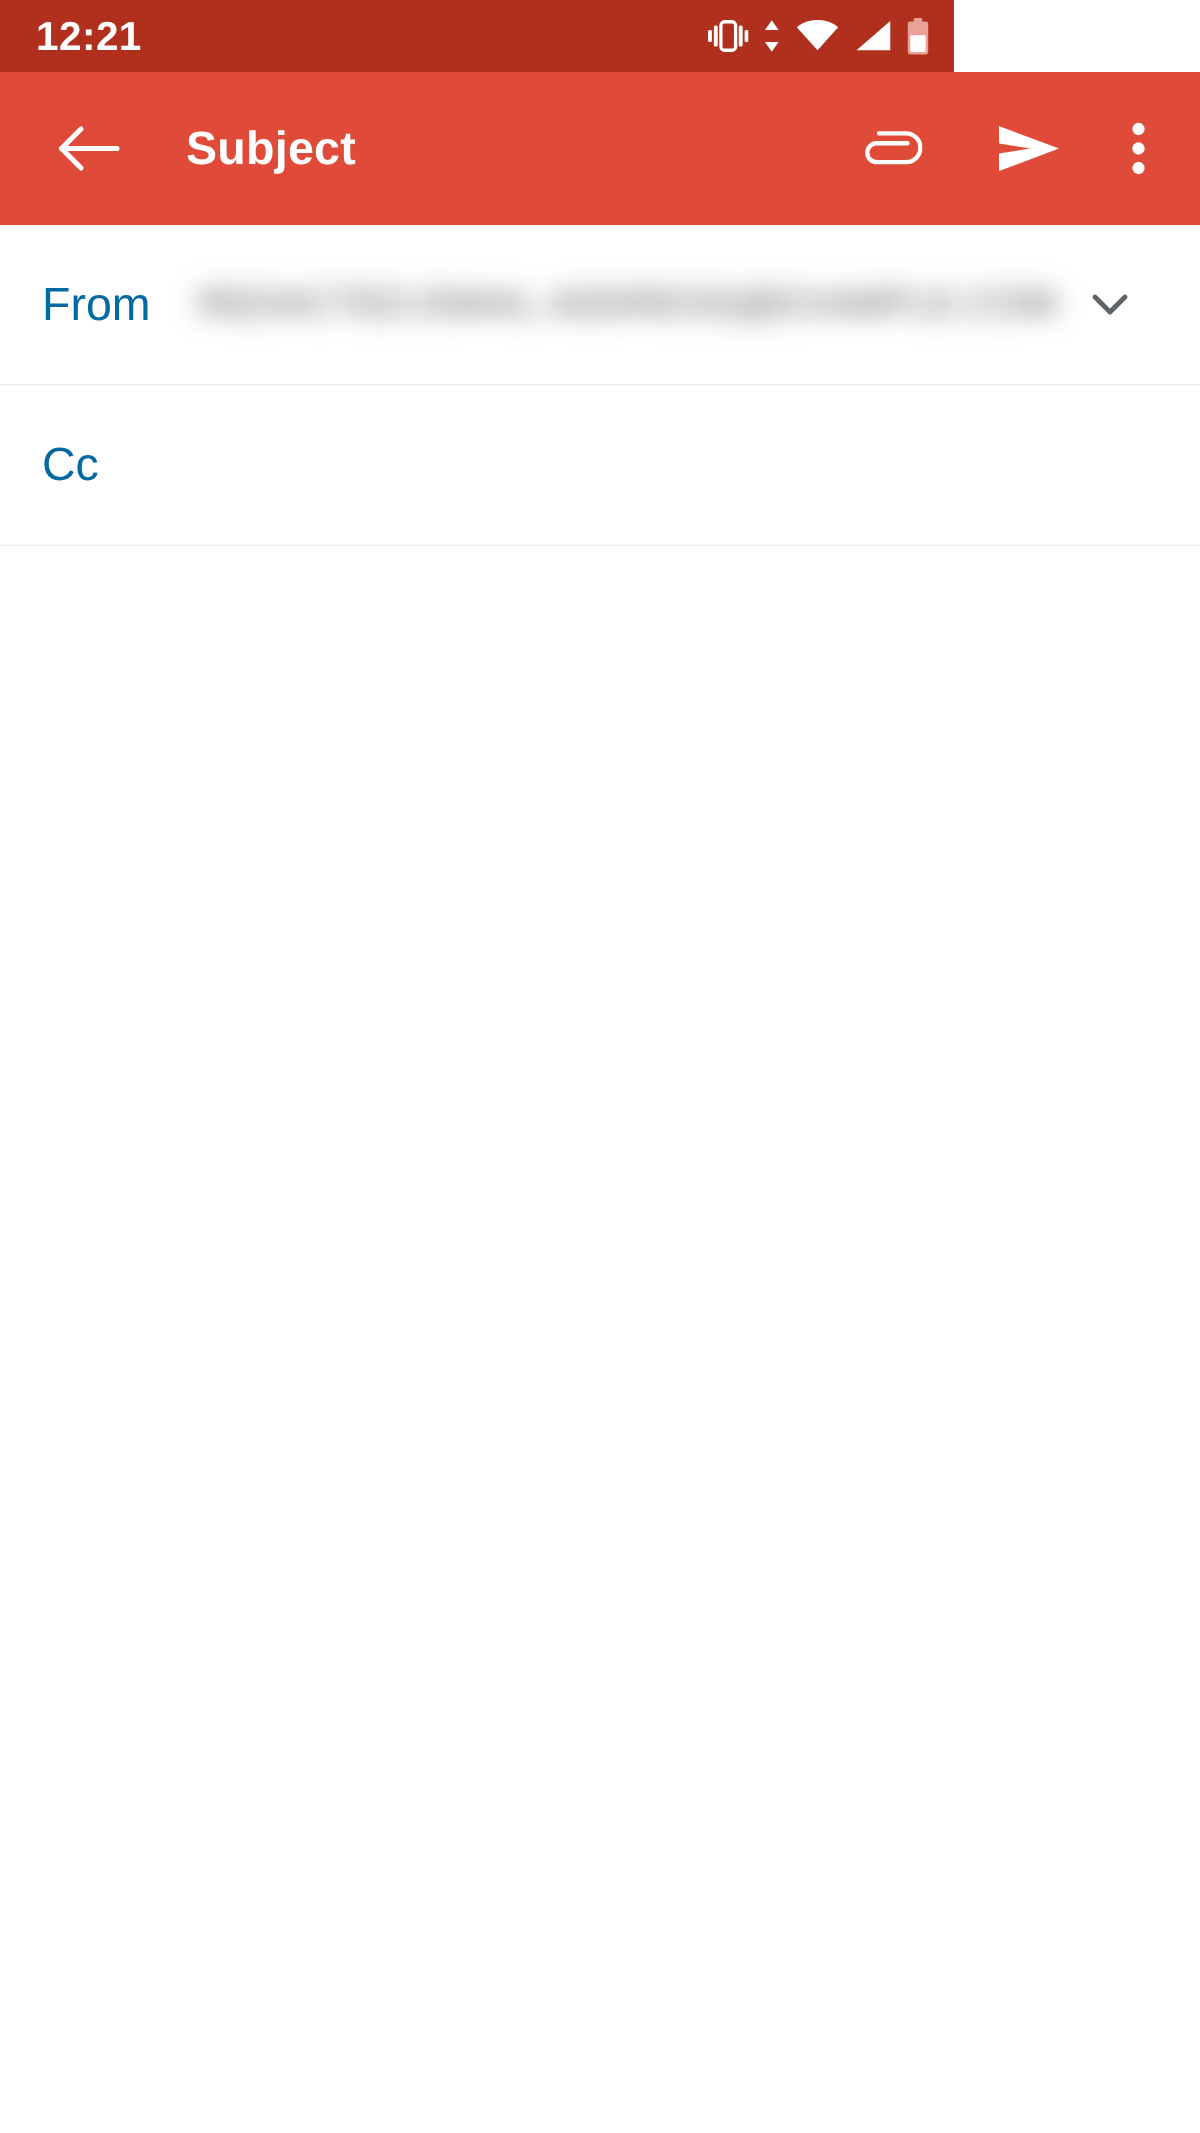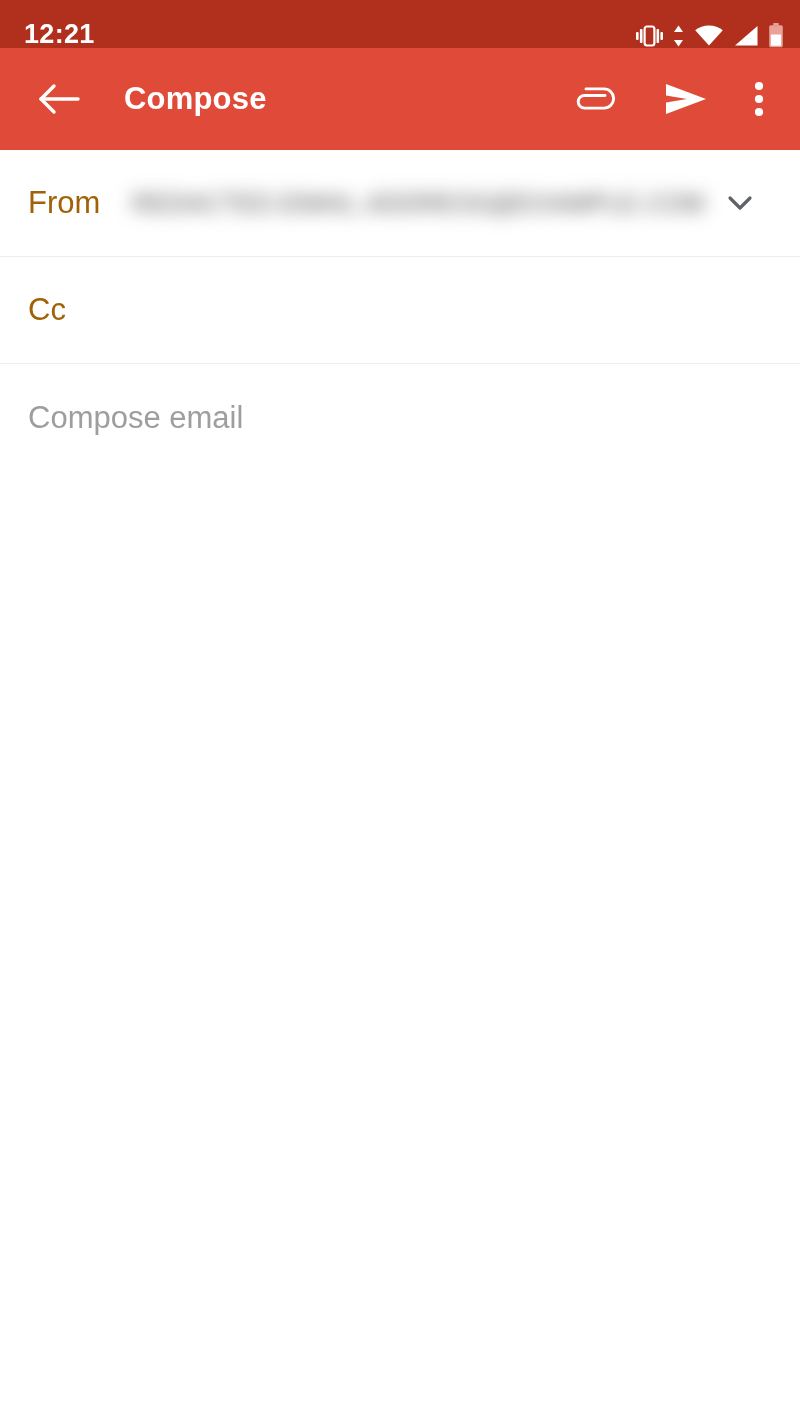--- a/index.html
+++ b/index.html
@@ -6,23 +6,23 @@
   html, body {
     width:800px; height:1422px;
     background:#ffffff;
     font-family:"Liberation Sans", sans-serif;
     overflow:hidden;
   }
   #app { position:relative; width:800px; height:1422px; background:#ffffff; }
 
   
   .status-bar{
-    position:absolute; left:0; top:0; width:800px; height:48px;
+    position:absolute; left:0; top:0; width:636px; height:48px;
     background:#b1301d;
-    display:flex; align-items:flex-end; justify-content:space-between;
+    display:flex; align-items:center; justify-content:space-between;
     padding:0 16px 0 24px;
   }
   .status-time{
     color:#ffffff; font-size:27px; font-weight:600; letter-spacing:.3px;
     line-height:1;
   }
   .status-icons{ display:flex; align-items:center; gap:9px; }
   .sicon{ display:block; }
 
   
@@ -53,21 +53,21 @@
   
   .form{ position:absolute; left:0; top:150px; width:800px; }
   .field-row{
     position:relative; width:800px; height:107px;
     border-bottom:1px solid #ececec;
     display:flex; align-items:center;
     background:#ffffff;
   }
   .field-label{
     position:absolute; left:28px; top:50%; transform:translateY(-50%);
-    font-size:31px; color:#a16207; white-space:nowrap;
+    font-size:31px; color:#0369a1; white-space:nowrap;
   }
   .field-label.placeholder{ color:#9e9e9e; }
 
   
   .redacted{
     position:absolute; top:50%; transform:translateY(-50%);
     filter:blur(9px);
     font-size:25px; color:#4a4a4a; white-space:nowrap;
     letter-spacing:.5px; user-select:none;
   }
@@ -138,21 +138,21 @@
 
   <div class="app-bar">
 
     <div class="ab-back">
       <svg width="44" height="40" viewBox="0 0 44 40" fill="none" stroke="#ffffff" stroke-width="3.4" stroke-linecap="round" stroke-linejoin="round">
         <line x1="41" y1="20" x2="4" y2="20"></line>
         <polyline points="17,7 4,20 17,33"></polyline>
       </svg>
     </div>
 
-    <div class="ab-title">Compose</div>
+    <div class="ab-title">Subject</div>
 
     <div class="ab-spacer"></div>
 
     <div class="ab-action attach">
       <svg width="44" height="44" viewBox="0 0 44 44" fill="none" stroke="#ffffff" stroke-width="2.9" stroke-linecap="round" stroke-linejoin="round">
         <path d="M34 18.5 H13.5 a6.3 6.3 0 0 0 0 12.6 H33
                  a9.6 9.6 0 0 0 0 -19.2 H15"></path>
       </svg>
     </div>
 
@@ -184,21 +184,18 @@
       </span>
     </div>
 
 
     <div class="field-row">
       <span class="field-label">Cc</span>
     </div>
 
 
 
-    <div class="body-row">
-      <span class="body-placeholder">Compose email</span>
-    </div>
 
   </div>
 
   <div class="body-fill"></div>
 
 </div>
 
 </body></html>

